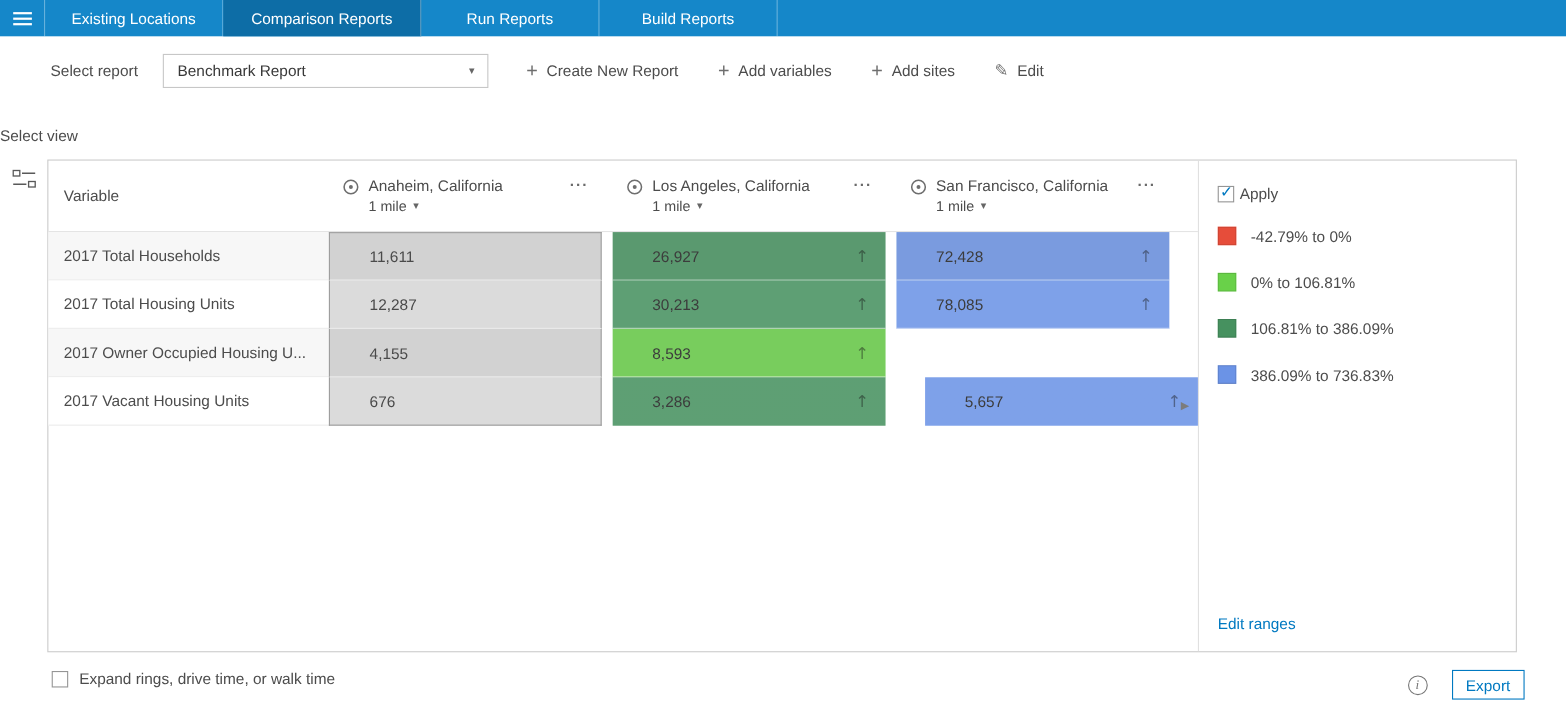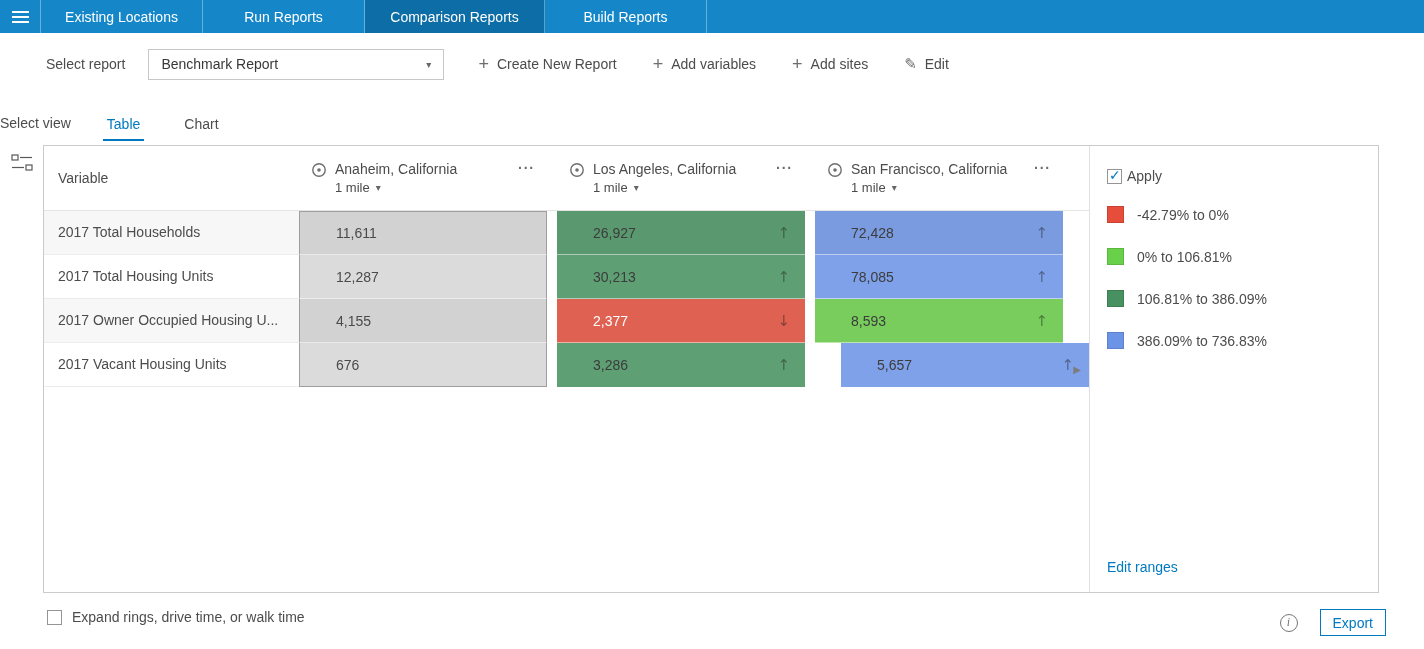--- a/index.html
+++ b/index.html
@@ -112,22 +112,22 @@
 <div class="app">
 
   <header class="topbar">
     <div class="hamburger">
       <span></span>
         <span></span>
         <span></span>
     </div>
     <nav id="topTabs" style="display:flex">
         <div class="top-tab">Existing Locations</div>
+        <div class="top-tab active">Comparison Reports</div>
         <div class="top-tab">Run Reports</div>
-        <div class="top-tab active">Comparison Reports</div>
         <div class="top-tab">Build Reports</div>
       </nav>
   </header>
 
   <div class="toolbar">
     <span class="tb-label">Select report</span>
     <div class="dropdown">
       <span>Benchmark Report</span>
       <span class="caret">▾</span>
     </div>
@@ -144,24 +144,20 @@
       <span>Add sites</span>
     </button>
     <button class="action">
       <span class="pencil">✎</span>
       <span>Edit</span>
     </button>
   </div>
 
   <div class="viewbar">
     <span class="vb-label">Select view</span>
-    <div id="viewTabs" style="display:flex">
-        <div class="view-tab active">Table</div>
-        <div class="view-tab">Chart</div>
-      </div>
   </div>
 
   <div class="content-row">
     <div class="gutter">
       <span>
         <svg width="22" height="21" viewBox="0 0 22 21">
           <rect x="1" y="3" width="6" height="5" fill="none" stroke="#595959" stroke-width="1.2"></rect>
           <line x1="9" y1="5.5" x2="21" y2="5.5" stroke="#595959" stroke-width="1.2"></line>
           <rect x="15" y="13" width="6" height="5" fill="none" stroke="#595959" stroke-width="1.2"></rect>
           <line x1="1" y1="15.5" x2="13" y2="15.5" stroke="#595959" stroke-width="1.2"></line>
@@ -249,24 +245,20 @@
               <div class="vcell gapped" style="background-color: rgb(107, 147, 230);">
                 <span class="num">78,085</span>
                 <span class="arrow">↑</span>
               </div>
             </div>
             <div class="trow">
               <div class="varcell">2017 Owner Occupied Housing U...</div>
               <div class="vcell benchmark" style="background-color: rgb(214, 214, 214);">
                 <span class="num">4,155</span>
               </div>
-              <div class="vcell gapped red-cell" style="background-color: rgb(230, 77, 58);">
-                <span class="num">2,377</span>
-                <span class="arrow">↓</span>
-              </div>
               <div class="vcell gapped" style="background-color: rgb(105, 209, 73);">
                 <span class="num">8,593</span>
                 <span class="arrow">↑</span>
               </div>
             </div>
             <div class="trow">
               <div class="varcell">2017 Vacant Housing Units</div>
               <div class="vcell benchmark lastrow" style="background-color: rgb(214, 214, 214);">
                 <span class="num">676</span>
               </div>

